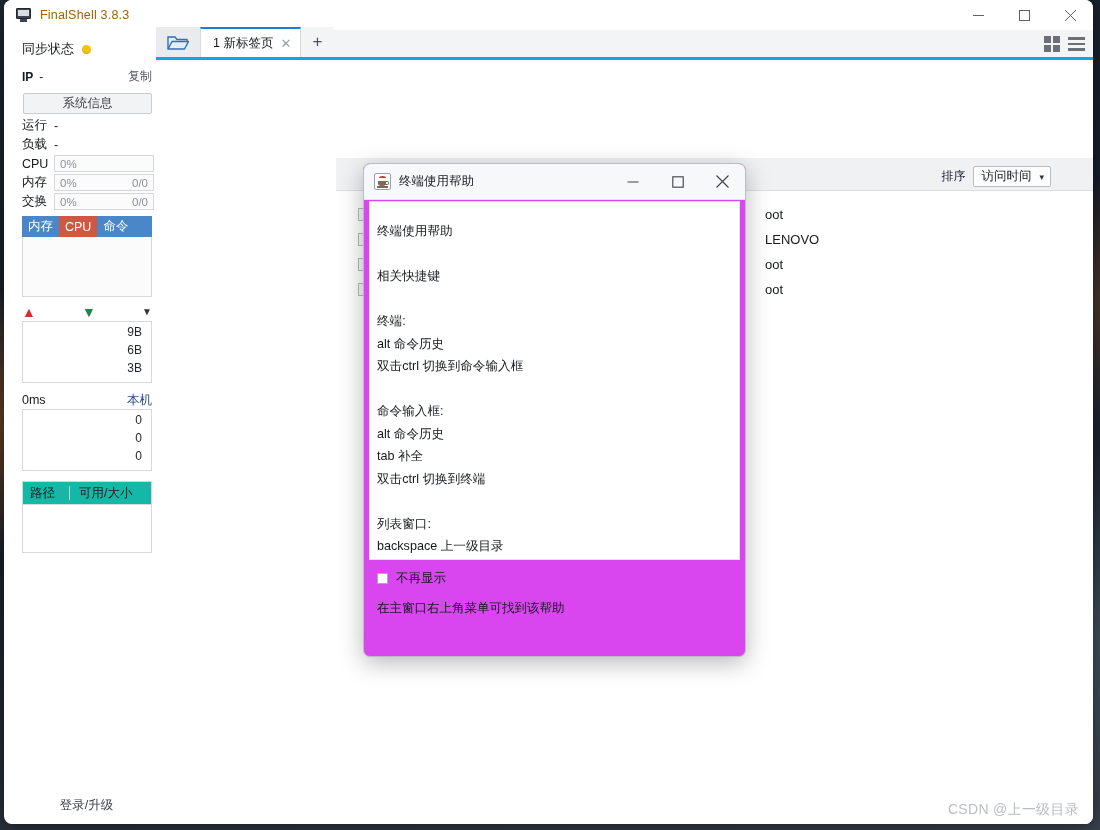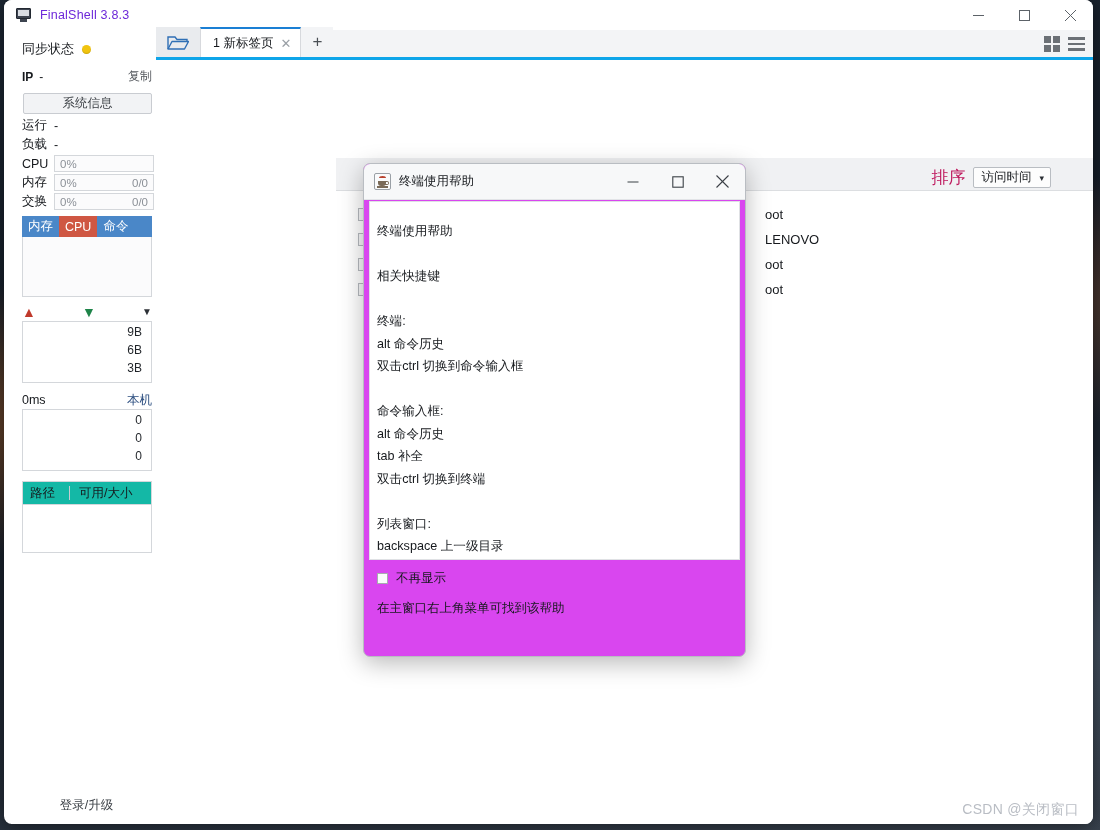--- a/index.html
+++ b/index.html
@@ -47,21 +47,21 @@
     background: #3d4450; border: 1px solid #222831; border-radius: 1px;
   }
   #app-icon .screen::after {
     content: ""; position: absolute; left: 1px; top: 1px; width: 11px; height: 6px;
     background: #d9dde3;
   }
   #app-icon .stand {
     position: absolute; left: 4px; top: 11px; width: 7px; height: 3px; background: #3d4450;
   }
   #app-title {
-    font-size: 12.5px; color: #6d28d9; letter-spacing: 0.2px;
+    font-size: 12.5px; color: #a16207; letter-spacing: 0.2px;
   }
   .win-ctrls {
     position: absolute; right: 0; top: 0; display: flex; height: 30px;
   }
   .win-btn {
     width: 46px; height: 30px; display: flex; align-items: center; justify-content: center;
     color: #5c6268;
   }
   .win-btn svg { display: block; }
   
@@ -203,21 +203,21 @@
     display: flex; align-items: center;
   }
   #bgpanel .quick-label {
     position: absolute; left: 165px; top: 9px;
     font-size: 12.5px; color: #16191d;
   }
   .sort-wrap {
     position: absolute; right: 42px; top: 8px;
     display: flex; align-items: center; gap: 8px;
   }
-  .sort-label { font-size: 17px; color: #be185d; }
+  .sort-label { font-size: 12px; color: #0f172a; }
   .sort-select {
     border: 1px solid #b9bdc2; background: #fdfdfd; border-radius: 2px;
     height: 21px; padding: 0 6px 0 7px;
     display: flex; align-items: center; gap: 8px;
     font-size: 12.5px; color: #16191d;
   }
   .sort-select .car { font-size: 9px; color: #2c3136; }
   .bg-list {
     position: absolute; left: 0; top: 44px; right: 0;
   }
@@ -548,14 +548,14 @@
       <div class="dlg-foot">
         <div class="chk-row">
           <span class="chkbox"></span>
           <span class="chk-label">不再显示</span>
         </div>
         <div class="foot-note">在主窗口右上角菜单可找到该帮助</div>
       </div>
     </div>
   </div>
 
-  <div id="watermark">CSDN @关闭窗口</div>
+  <div id="watermark">CSDN @上一级目录</div>
 </div>
 
 </body></html>

